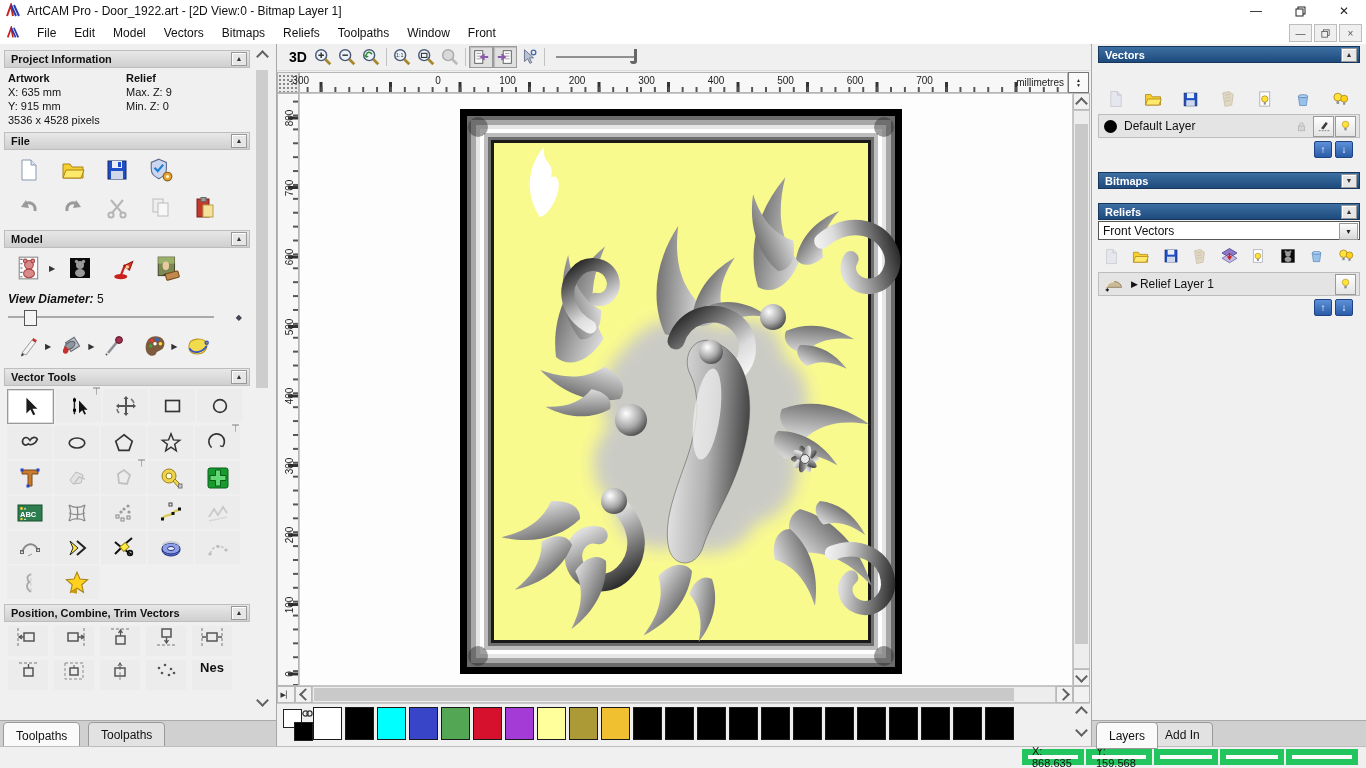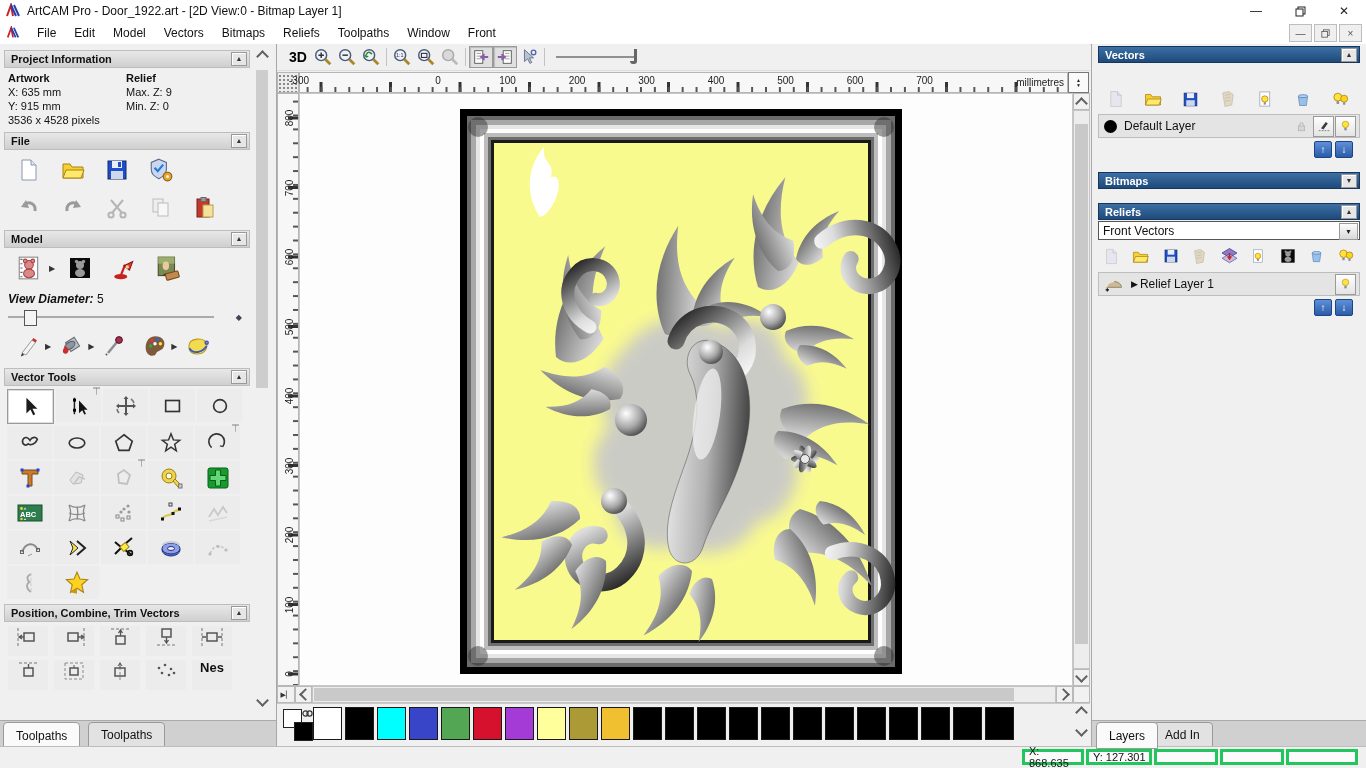--- a/index.html
+++ b/index.html
@@ -113,21 +113,21 @@
   .lrow .nm{margin-left:6px}
   .sqbtn{width:19px;height:19px;background:linear-gradient(#fefefe,#e4e4e4);border:1px solid #9a9a9a;
     display:flex;align-items:center;justify-content:center;margin-left:1px}
   .sqbtn.flat{background:none;border:1px solid transparent}
   .updown{position:absolute;display:flex;gap:3px}
   .ud{width:16px;height:15px;background:linear-gradient(#5d90d8,#2b5ca8);border:1px solid #1c4486;border-radius:2px;
     color:#fff;font-size:10px;font-weight:bold;display:flex;align-items:center;justify-content:center;line-height:1}
   #rtabsbar{position:absolute;left:0;top:676px;width:275px;height:26px;background:#d0d0d0;border-top:1px solid #aaa}
   
   #statusbar{position:absolute;left:0;top:746px;width:1366px;height:22px;background:#f0f0f0;border-top:1px solid #bdbdbd;box-sizing:border-box}
-  .scell{position:absolute;top:2px;height:16px;background:#fbfbfb;border:3px solid #22c55e;box-sizing:border-box;
+  .scell{position:absolute;top:2px;height:16px;background:#fbfbfb;border:6px solid #22c55e;box-sizing:border-box;
     font-size:11px;color:#111;display:flex;align-items:center;padding-left:4px}
   svg{display:block}
 </style>
 </head>
 <body>
 
 <div id="titlebar">
   <svg width="16" height="16" viewBox="0 0 16 16" style="margin-left:5px">
     <path d="M2 13 L6 2 L8 13" fill="none" stroke="#c22" stroke-width="2"></path>
     <path d="M6 2 L11 13 M9 2 L14 13" stroke="#2a3fae" stroke-width="2"></path>
@@ -1110,17 +1110,17 @@
         <span>Layers</span>
       </div>
     <div class="tab" style="left:60px">
         <span>Add In</span>
       </div>
   </div>
 </div>
 
 <div id="statusbar">
   <div class="scell" style="left:1022px;width:62px">X: 868.635</div>
-  <div class="scell" style="left:1086px;width:66px">Y: 127.301</div>
+  <div class="scell" style="left:1086px;width:66px">Y: 159.568</div>
   <div class="scell" style="left:1154px;width:64px"></div>
   <div class="scell" style="left:1220px;width:64px"></div>
   <div class="scell" style="left:1286px;width:72px"></div>
 </div>
 
 </body></html>

